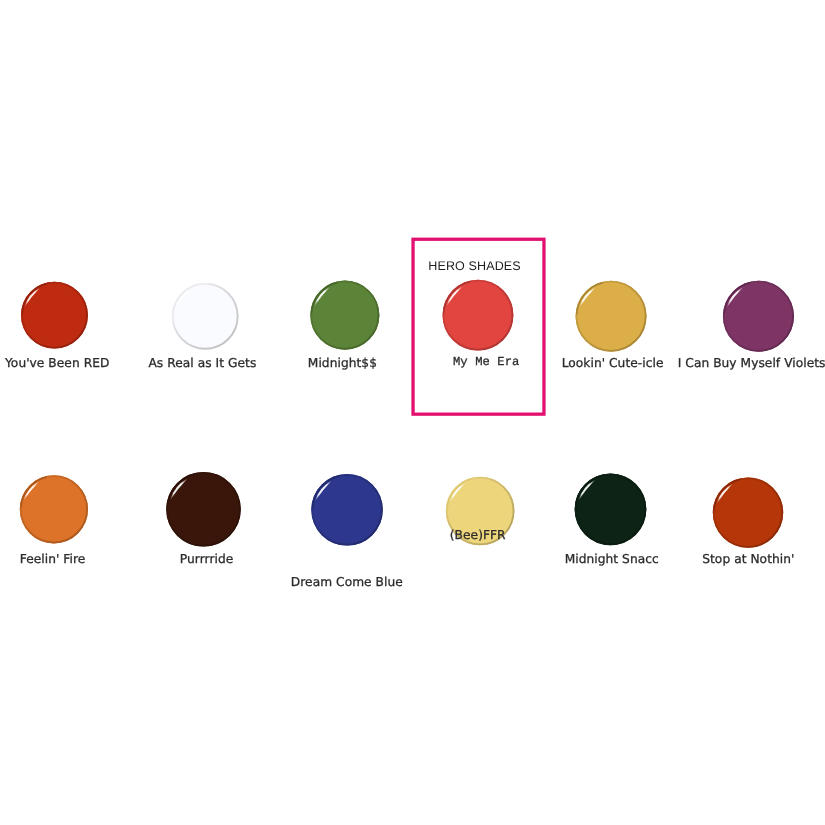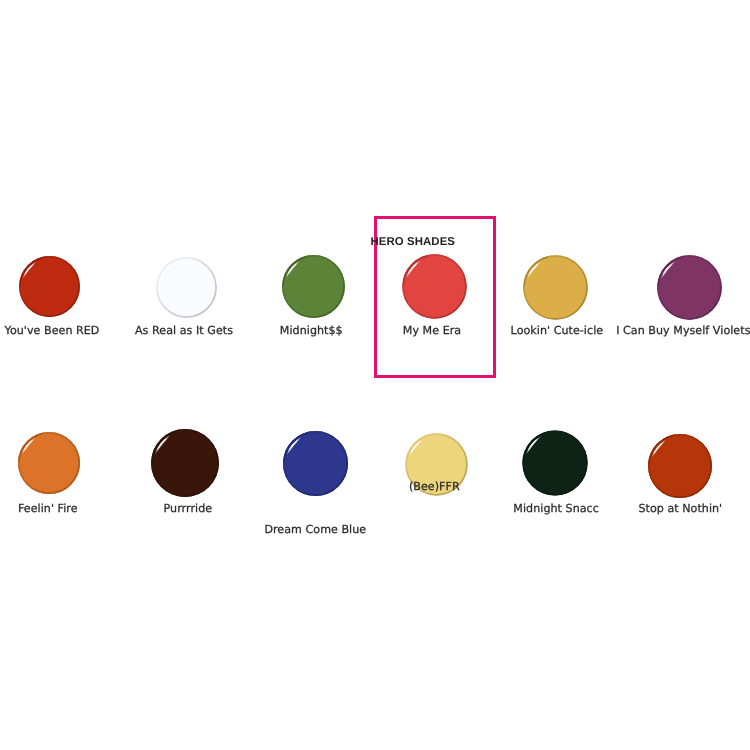--- a/index.html
+++ b/index.html
@@ -47,25 +47,26 @@
   .callout {
     position: absolute;
     box-sizing: border-box;
     border: 3px solid #e3106f;
     filter: blur(0.5px);
     background: transparent;
   }
   .callout-label {
     position: absolute;
     font-family: "Liberation Sans", sans-serif;
-    font-weight: bold;
+    font-weight: normal;
     font-size: 11.4px;
     letter-spacing: 0.1px;
     color: #231f20;
     white-space: nowrap;
+    text-align: center;
     line-height: 11px;
     filter: blur(0.3px);
   }
 </style>
 </head>
 <body>
 
 <div id="stage">
 
   <div class="swatch-row">
@@ -184,21 +185,21 @@
                 <stop offset="0.78" stop-color="#b73834"></stop>
                 <stop offset="1" stop-color="#ae3531"></stop>
               </linearGradient>
             </defs>
             <circle cx="36.5" cy="36.5" r="32.2" fill="url(#g3)"></circle>
             <path d="M 22.52 10.20 A 29.79 29.79 0 0 0 7.87 28.29 A 132.66 132.66 0 0 1 22.52 10.20 Z" fill="url(#h3)"></path>
             <circle cx="36.5" cy="36.5" r="31.35" fill="none" stroke="url(#m3)" stroke-width="1.7"></circle>
             <path d="M 28.95 6.23 A 31.20 31.20 0 0 0 5.38 34.32" fill="none" stroke="#ac3431" stroke-width="1.4" stroke-linecap="round"></path>
           </svg>
         </div>
-      <div class="label" style="left: 232px; top: 324.5px; width: 400px;">My Me Era</div>
+      <div class="label" style="left: 242px; top: 324.5px; width: 400px; font-family: Liberation Mono, monospace;">My Me Era</div>
     </div>
     <div class="swatch">
       <div class="dot-wrap" style="left: 518.9px; top: 250.5px;">
           <svg width="73" height="73" viewBox="0 0 73 73">
             <defs>
               <radialGradient id="g4" cx="0.42" cy="0.38" r="0.74">
                 <stop offset="0" stop-color="#dbae47"></stop>
                 <stop offset="0.8" stop-color="#dbae47"></stop>
                 <stop offset="0.95" stop-color="#dbae47"></stop>
                 <stop offset="1" stop-color="#af8b39"></stop>

